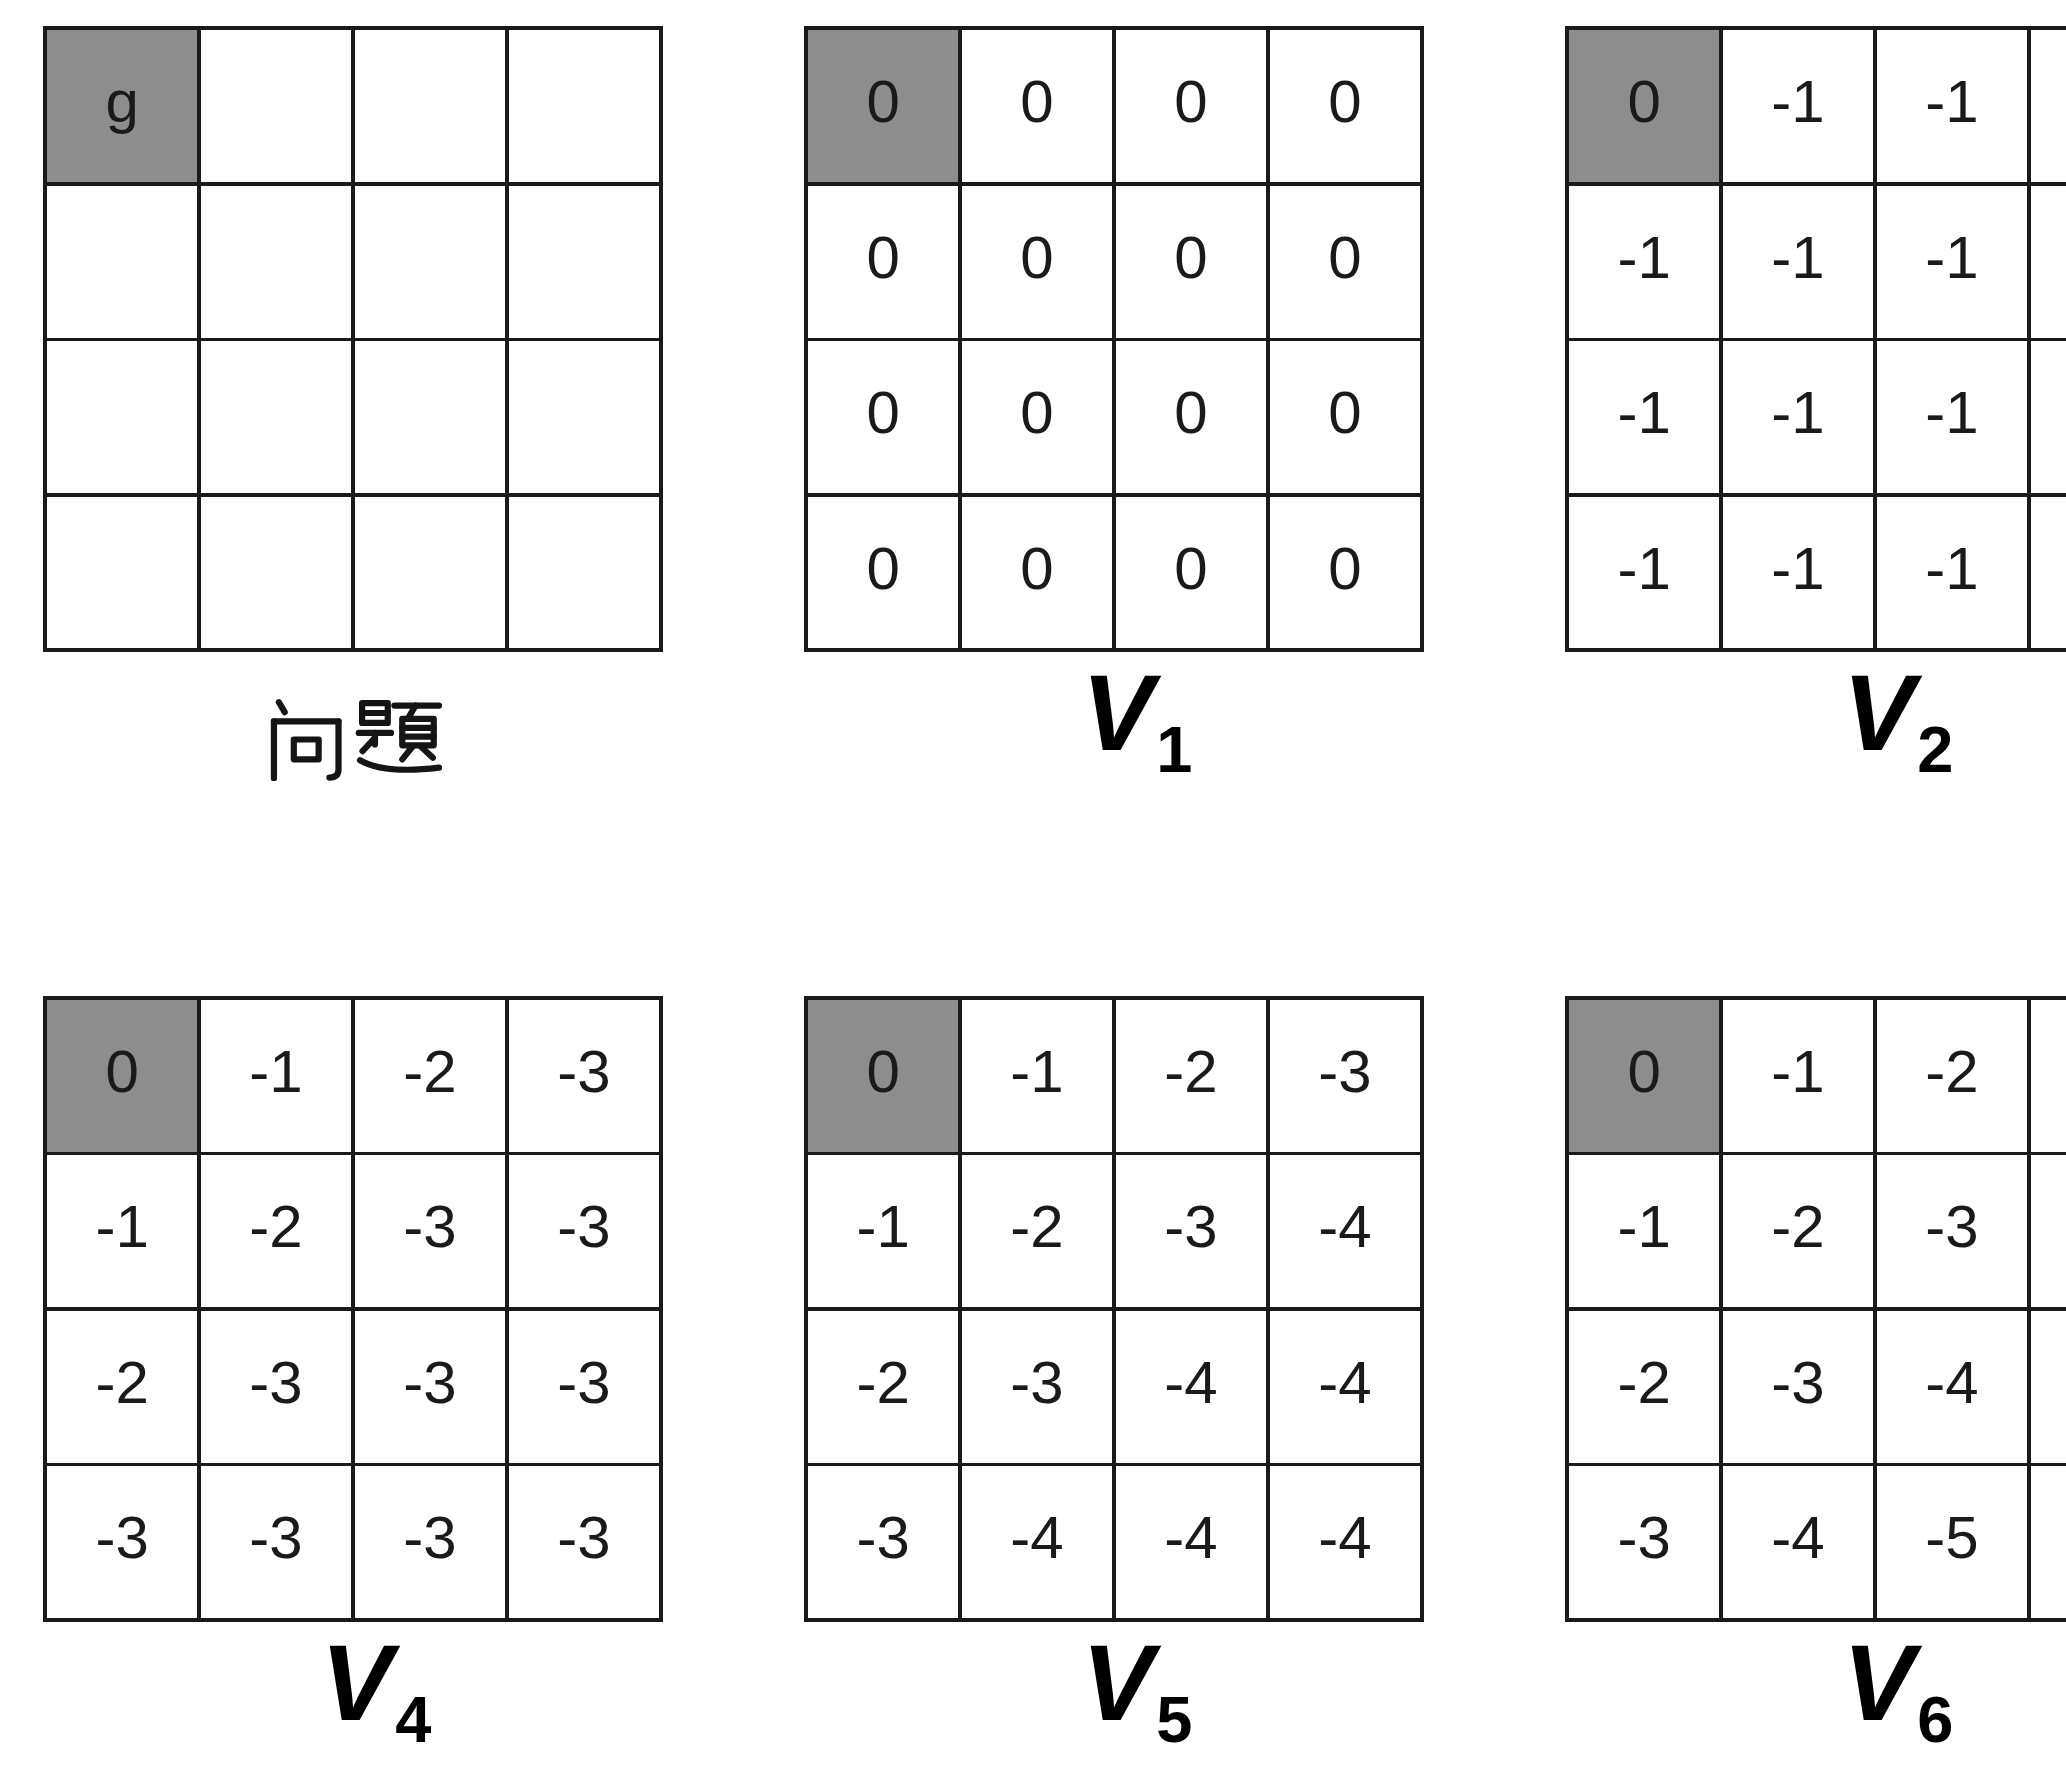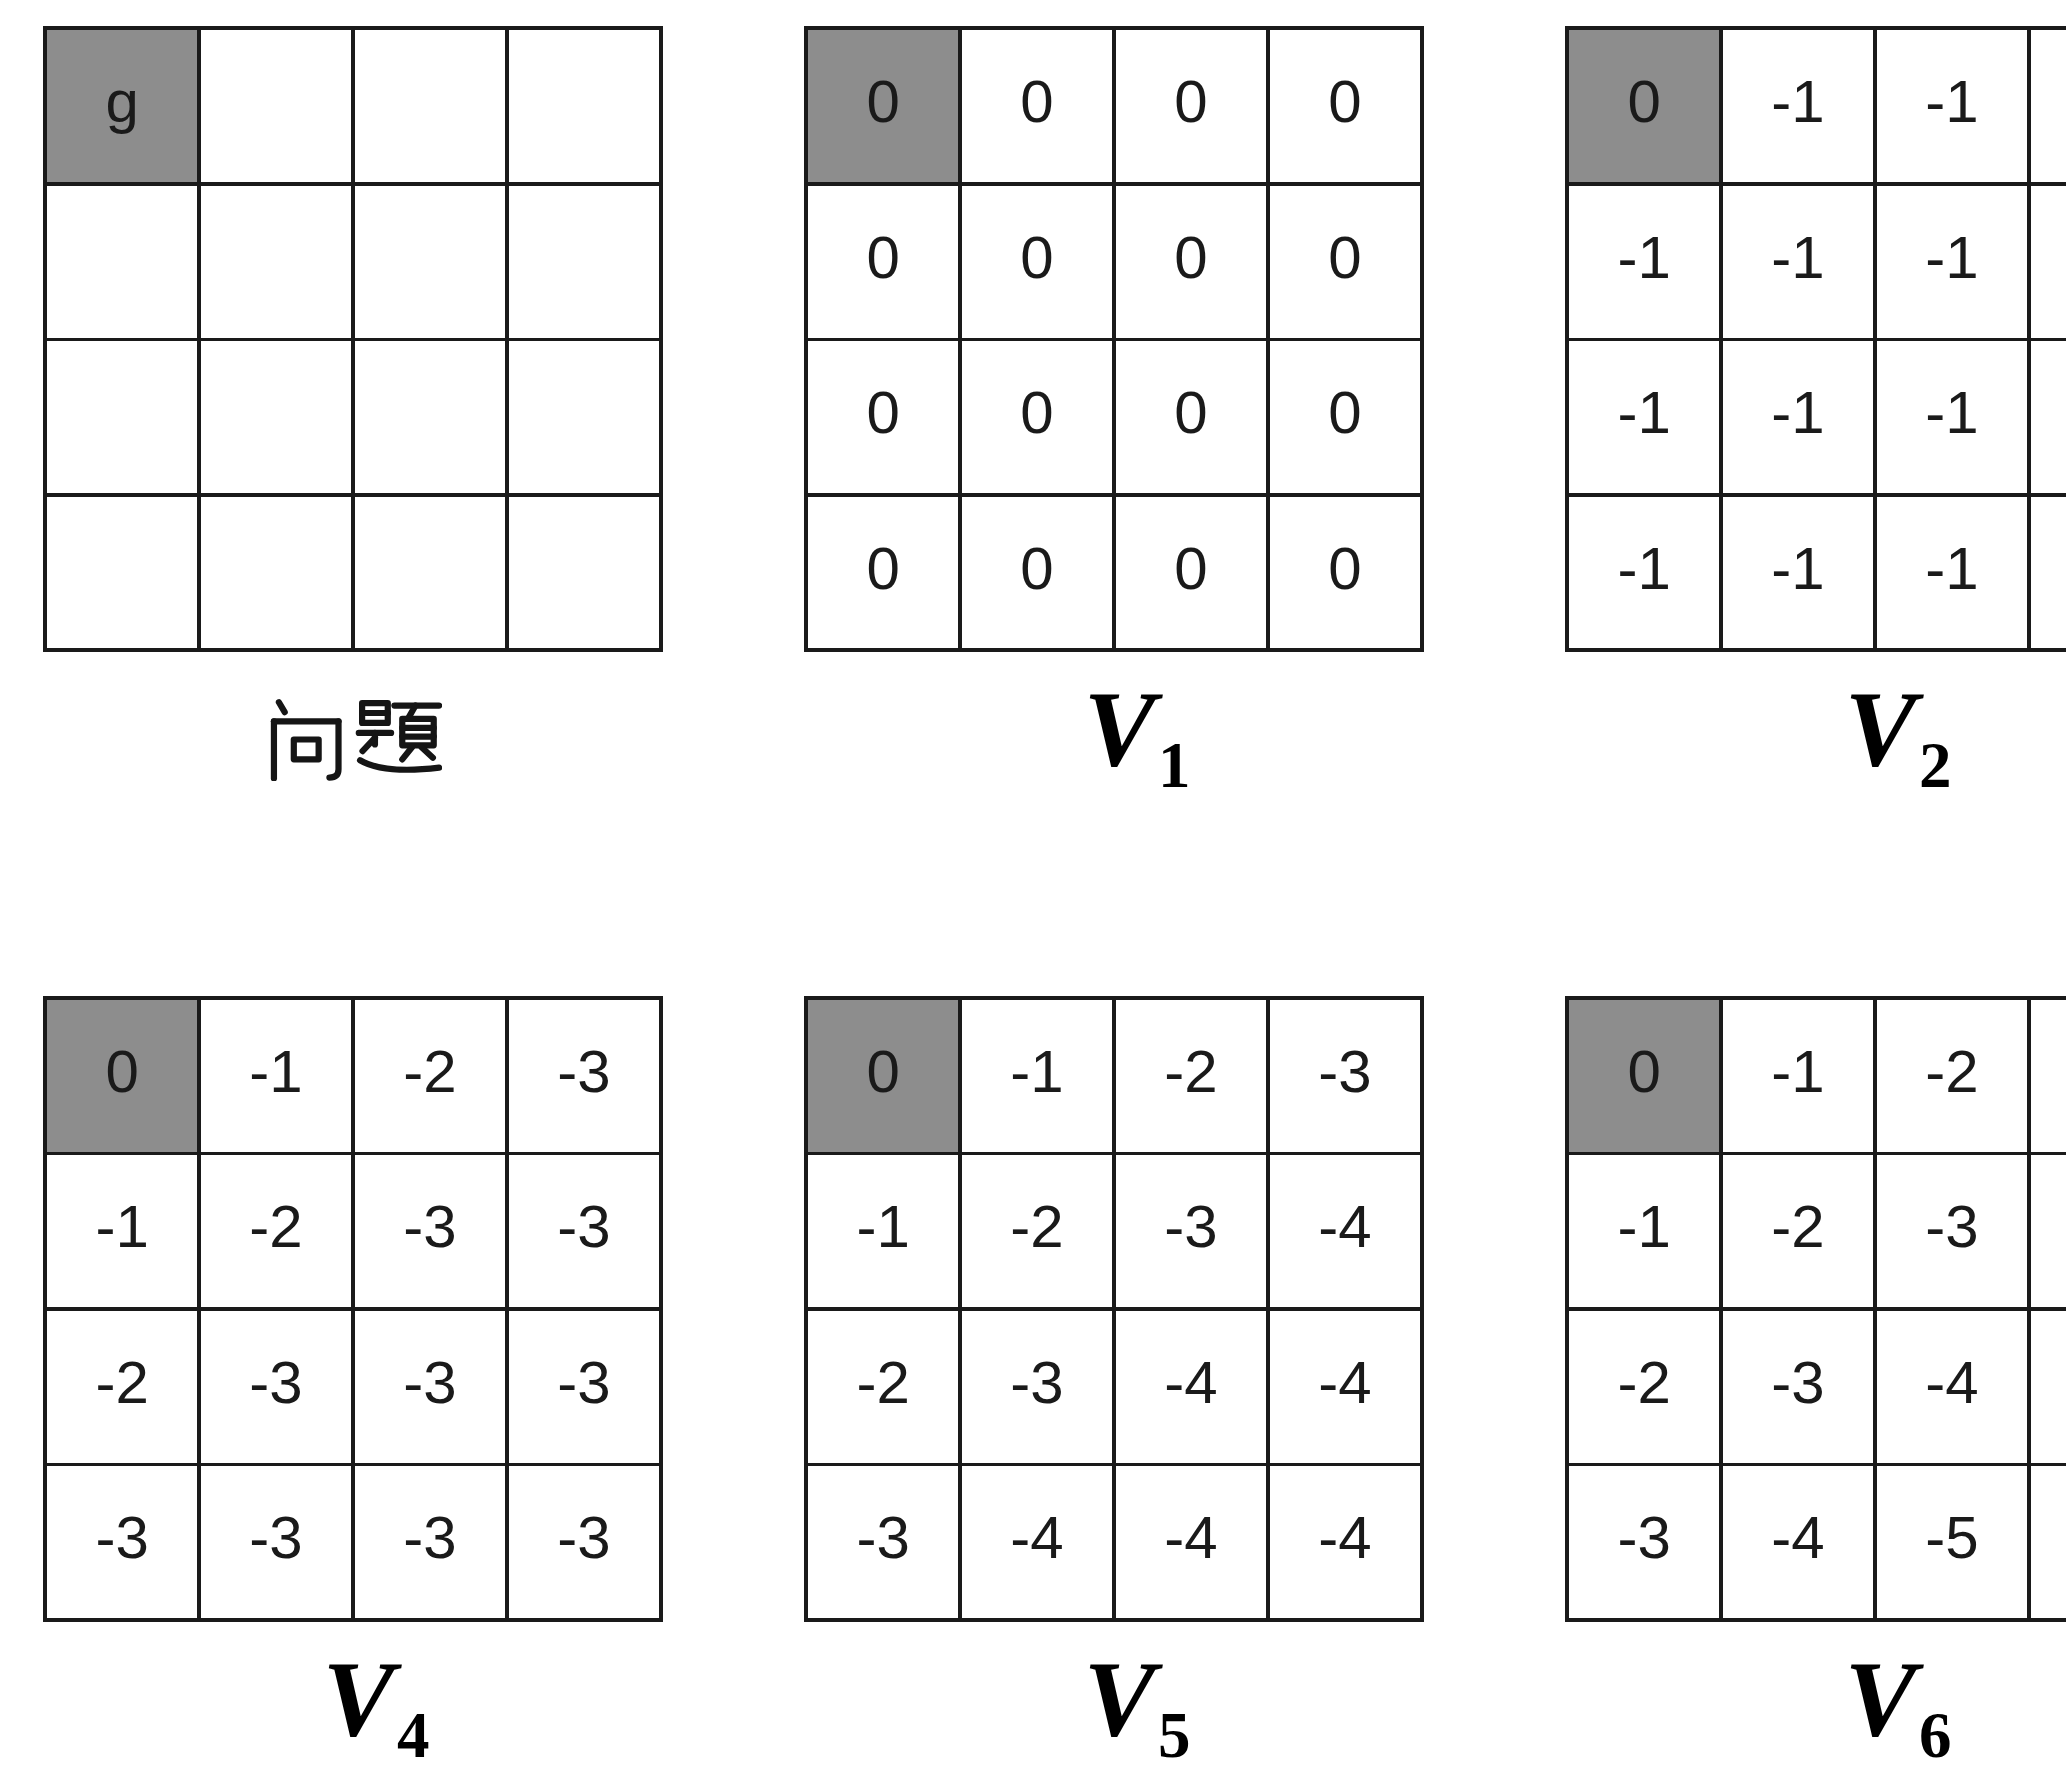--- a/index.html
+++ b/index.html
@@ -33,23 +33,23 @@
     background:var(--cellbg);
     display:flex;align-items:center;justify-content:center;
   }
   .cell.goal{background:var(--goal);}
   .cell .val{
     font-size:60px;line-height:1;color:var(--ink);
     transform:translateY(-4.1px);
   }
   figcaption.caption{display:block;text-align:center;}
   .caption-math{
-    margin-top:23px;
+    margin-top:7px;
     transform:translateX(23px);
-    font-family:Liberation Serif, serif;
+    font-family:Liberation Sans, sans-serif;
     color:#000;
     white-space:nowrap;
   }
   .vbase{font-style:italic;font-weight:bold;font-size:108px;line-height:1;}
   .vsub{font-style:normal;font-weight:bold;font-size:65px;line-height:1;vertical-align:-21.5px;margin-left:2.5px;}
   .caption-cjk{margin-top:46px;}
   .caption-cjk svg{display:block;width:178px;height:83px;}
   .cjk-stroke{fill:none;stroke:#151515;stroke-width:15;stroke-linecap:round;stroke-linejoin:round;}
   .sr-only{
     position:absolute;width:0.4px;height:0.4px;overflow:hidden;

